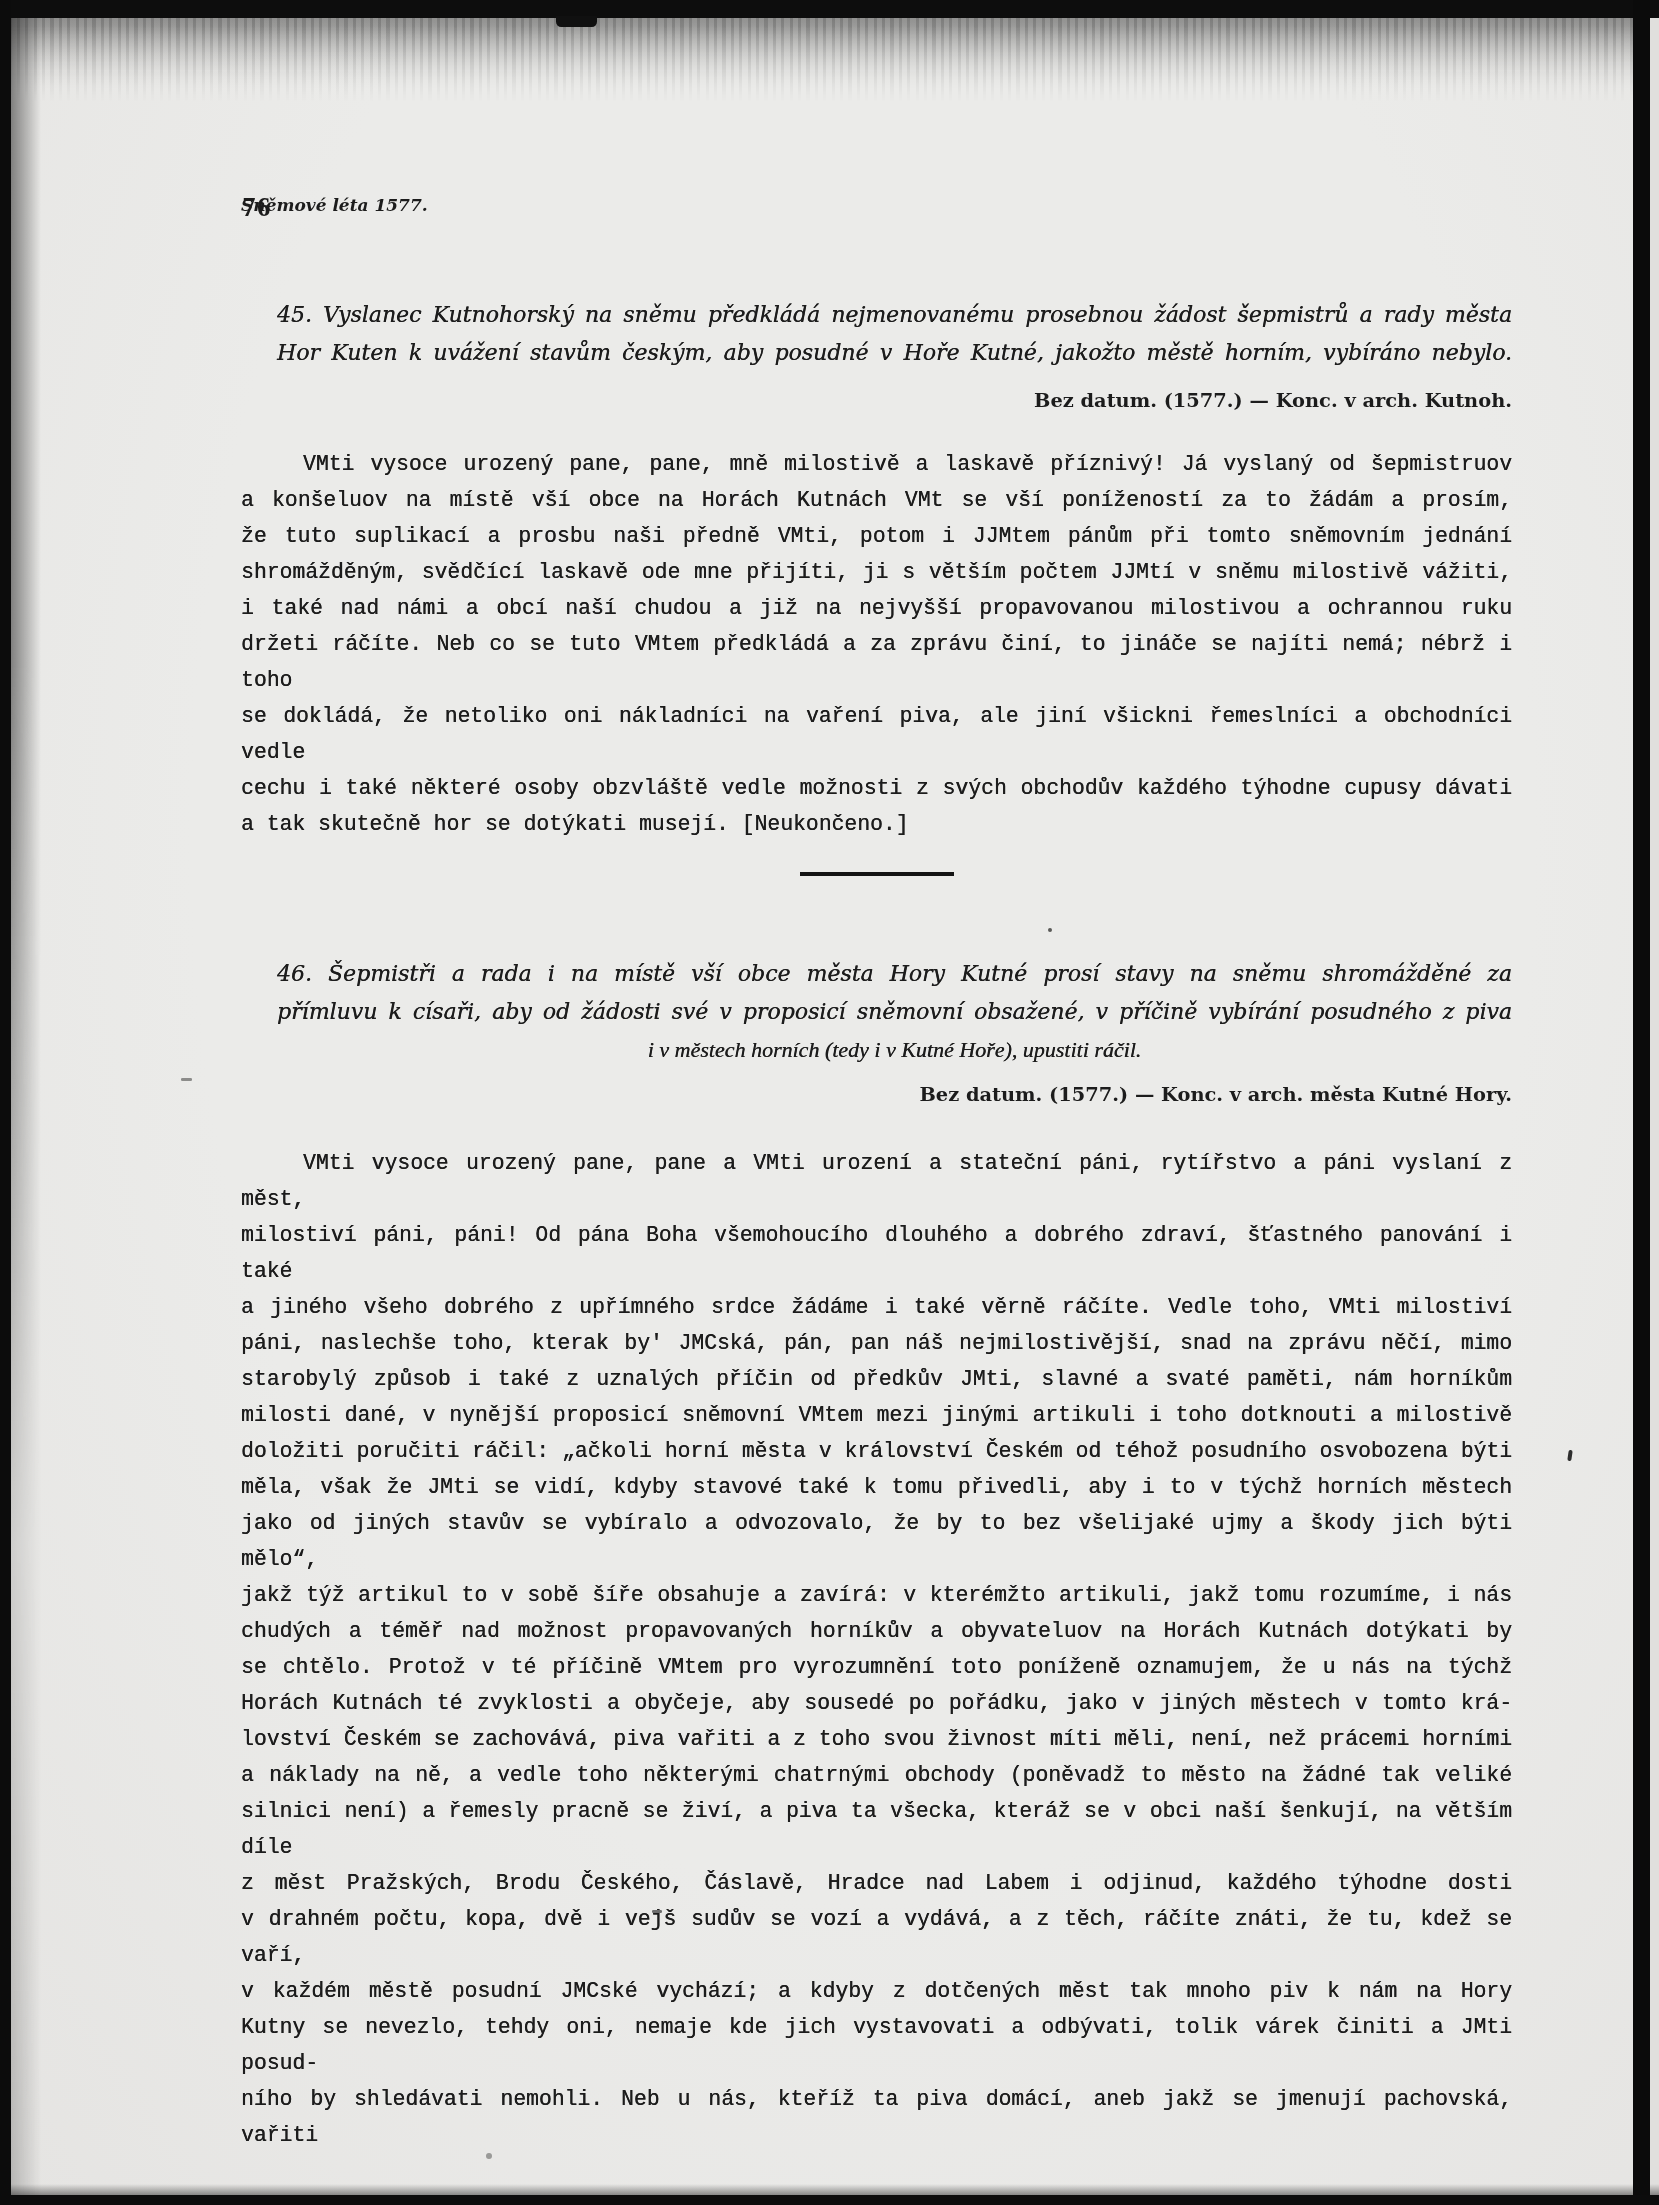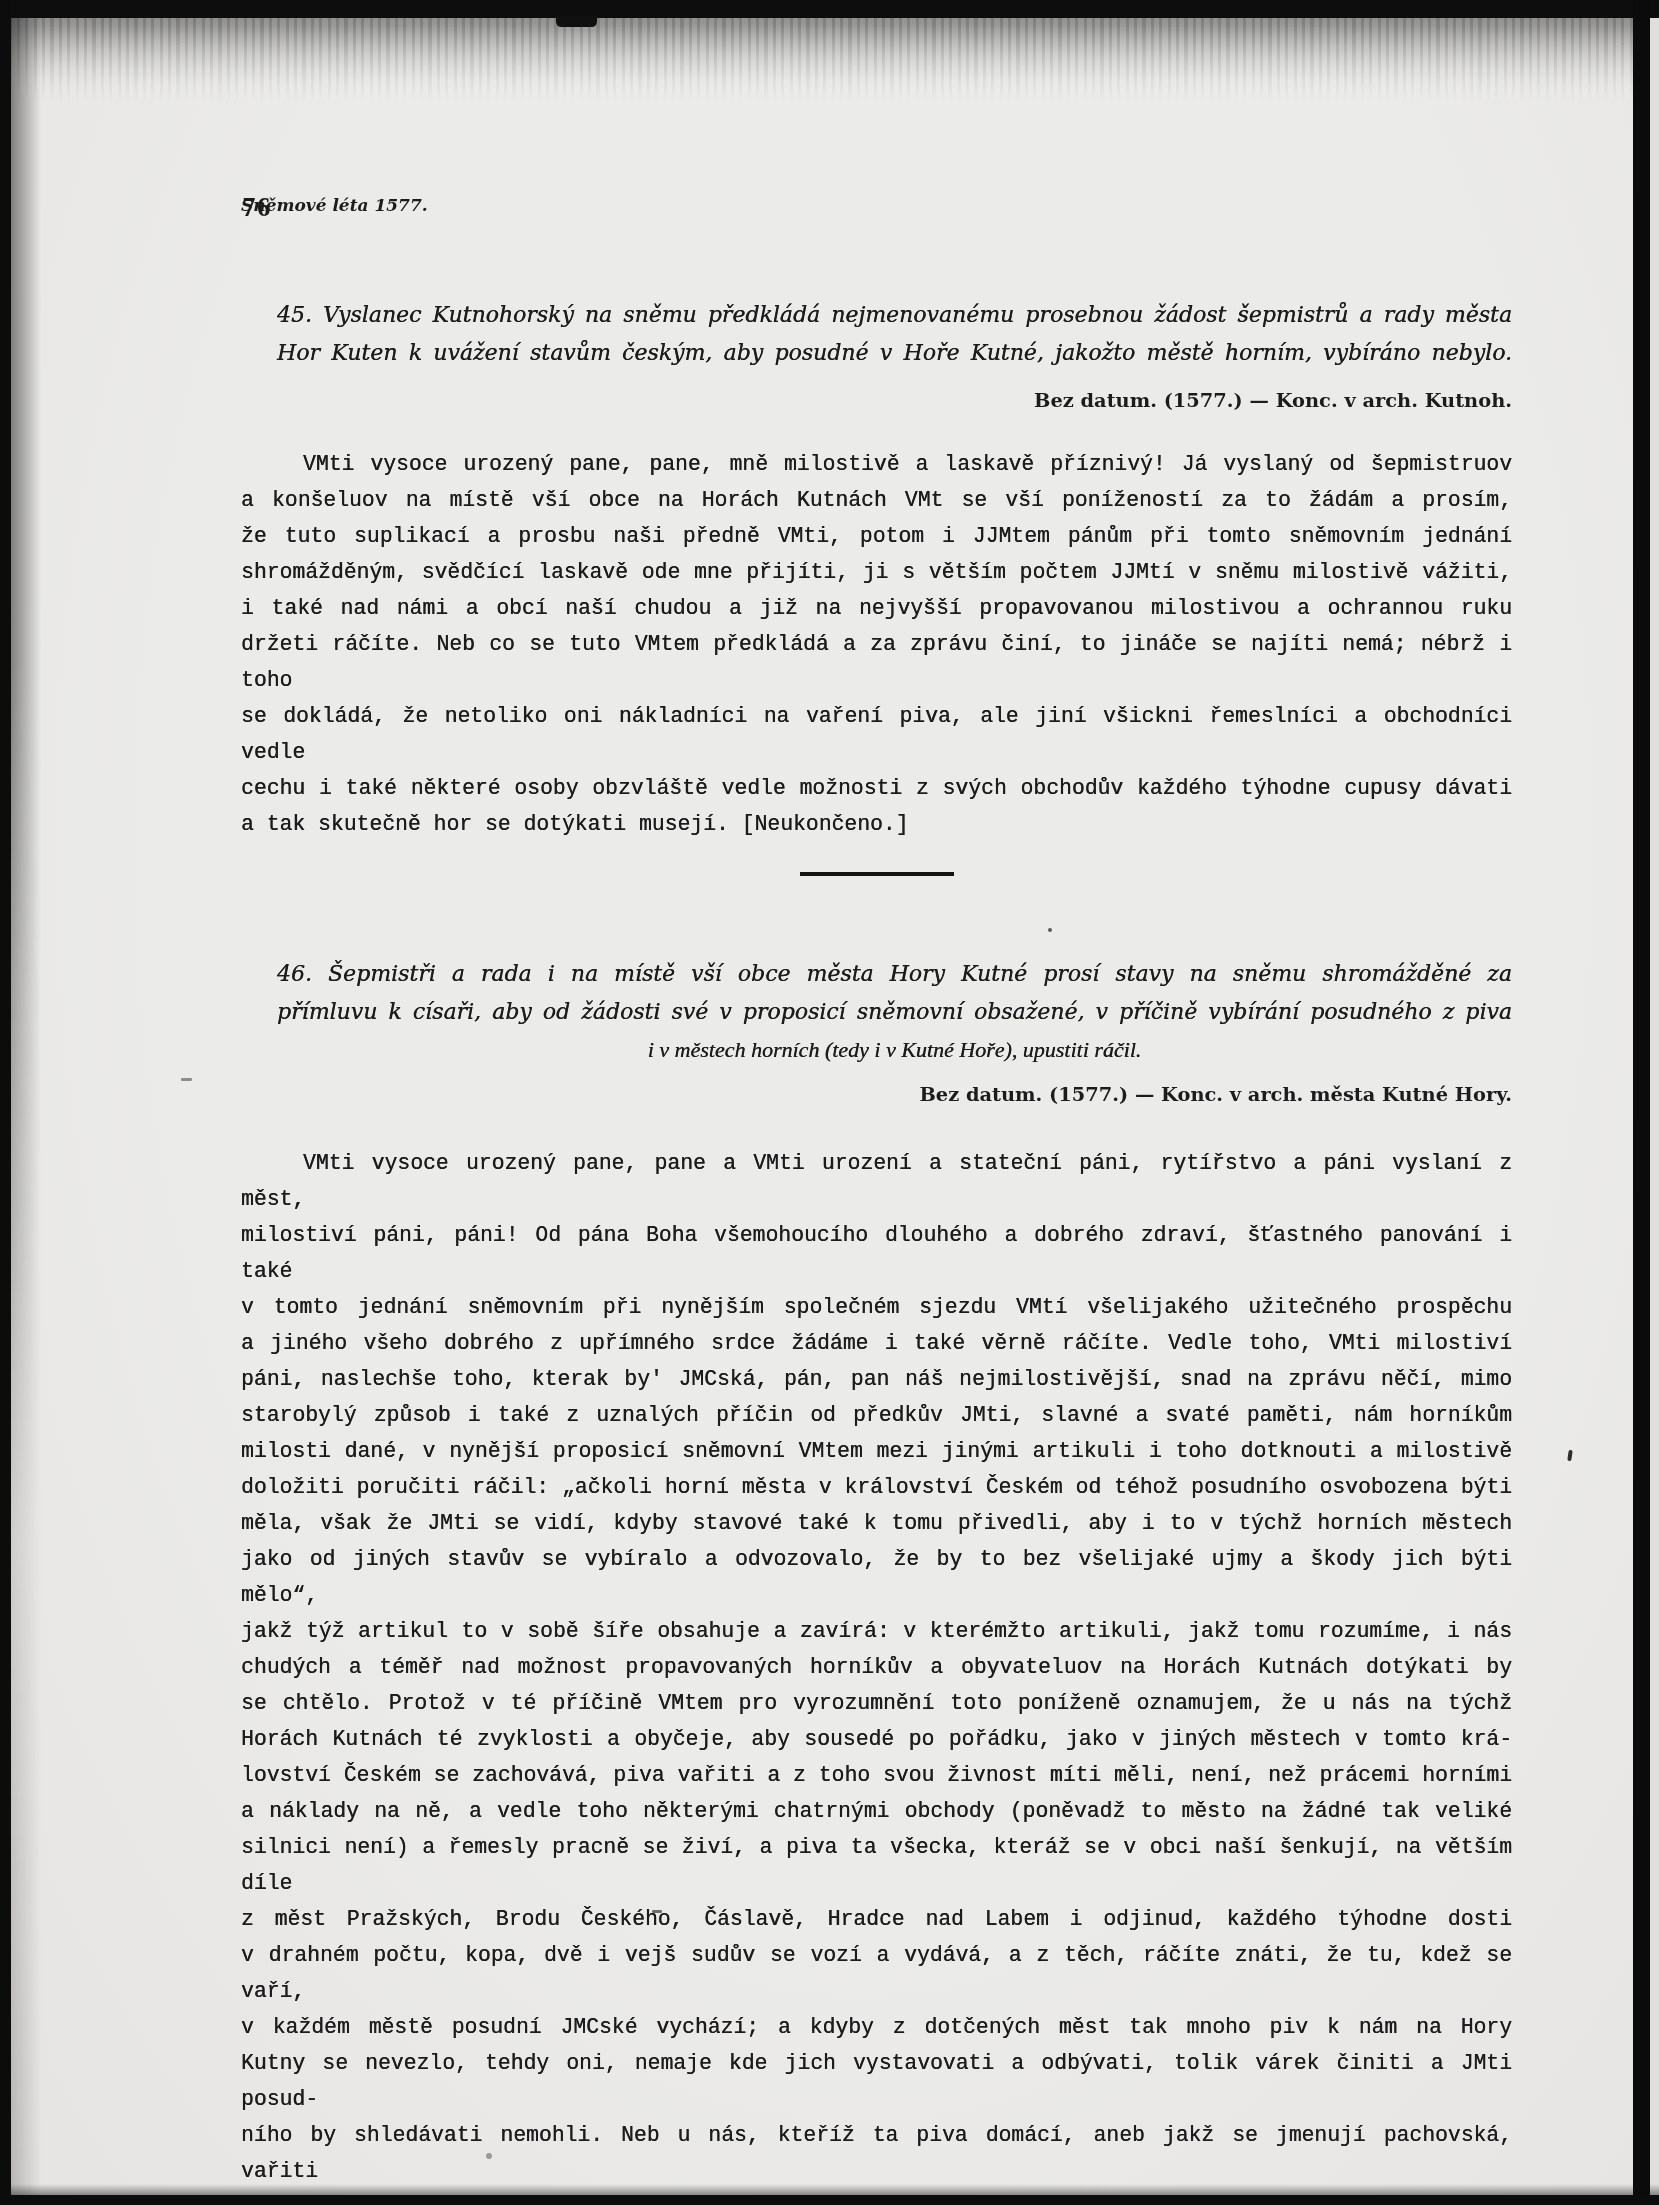--- a/index.html
+++ b/index.html
@@ -150,21 +150,20 @@
     <section class="sec46">
       <div class="sec-head center-last">
           <div class="tline">46. Šepmistři a rada i na místě vší obce města Hory Kutné prosí stavy na sněmu shromážděné za</div>
           <div class="tline">přímluvu k císaři, aby od žádosti své v proposicí sněmovní obsažené, v příčině vybírání posudného z piva</div>
           <div class="tline">i v městech horních (tedy i v Kutné Hoře), upustiti ráčil.</div>
         </div>
       <div class="dateline">Bez datum. (1577.) — Konc. v arch. města Kutné Hory.</div>
       <div class="bodytext">
           <div class="tline">VMti vysoce urozený pane, pane a VMti urození a stateční páni, rytířstvo a páni vyslaní z měst,</div>
           <div class="tline">milostiví páni, páni! Od pána Boha všemohoucího dlouhého a dobrého zdraví, šťastného panování i také</div>
-          <div class="tline">v tomto jednání sněmovním při nynějším společném sjezdu VMtí všelijakého užitečného prospěchu</div>
           <div class="tline">a jiného všeho dobrého z upřímného srdce žádáme i také věrně ráčíte. Vedle toho, VMti milostiví</div>
           <div class="tline">páni, naslechše toho, kterak by' JMCská, pán, pan náš nejmilostivější, snad na zprávu něčí, mimo</div>
           <div class="tline">starobylý způsob i také z uznalých příčin od předkův JMti, slavné a svaté paměti, nám horníkům</div>
           <div class="tline">milosti dané, v nynější proposicí sněmovní VMtem mezi jinými artikuli i toho dotknouti a milostivě</div>
           <div class="tline">doložiti poručiti ráčil: „ačkoli horní města v království Českém od téhož posudního osvobozena býti</div>
           <div class="tline">měla, však že JMti se vidí, kdyby stavové také k tomu přivedli, aby i to v týchž horních městech</div>
           <div class="tline">jako od jiných stavův se vybíralo a odvozovalo, že by to bez všelijaké ujmy a škody jich býti mělo“,</div>
           <div class="tline">jakž týž artikul to v sobě šíře obsahuje a zavírá: v kterémžto artikuli, jakž tomu rozumíme, i nás</div>
           <div class="tline">chudých a téměř nad možnost propavovaných horníkův a obyvateluov na Horách Kutnách dotýkati by</div>
           <div class="tline">se chtělo. Protož v té příčině VMtem pro vyrozumnění toto poníženě oznamujem, že u nás na týchž</div>

